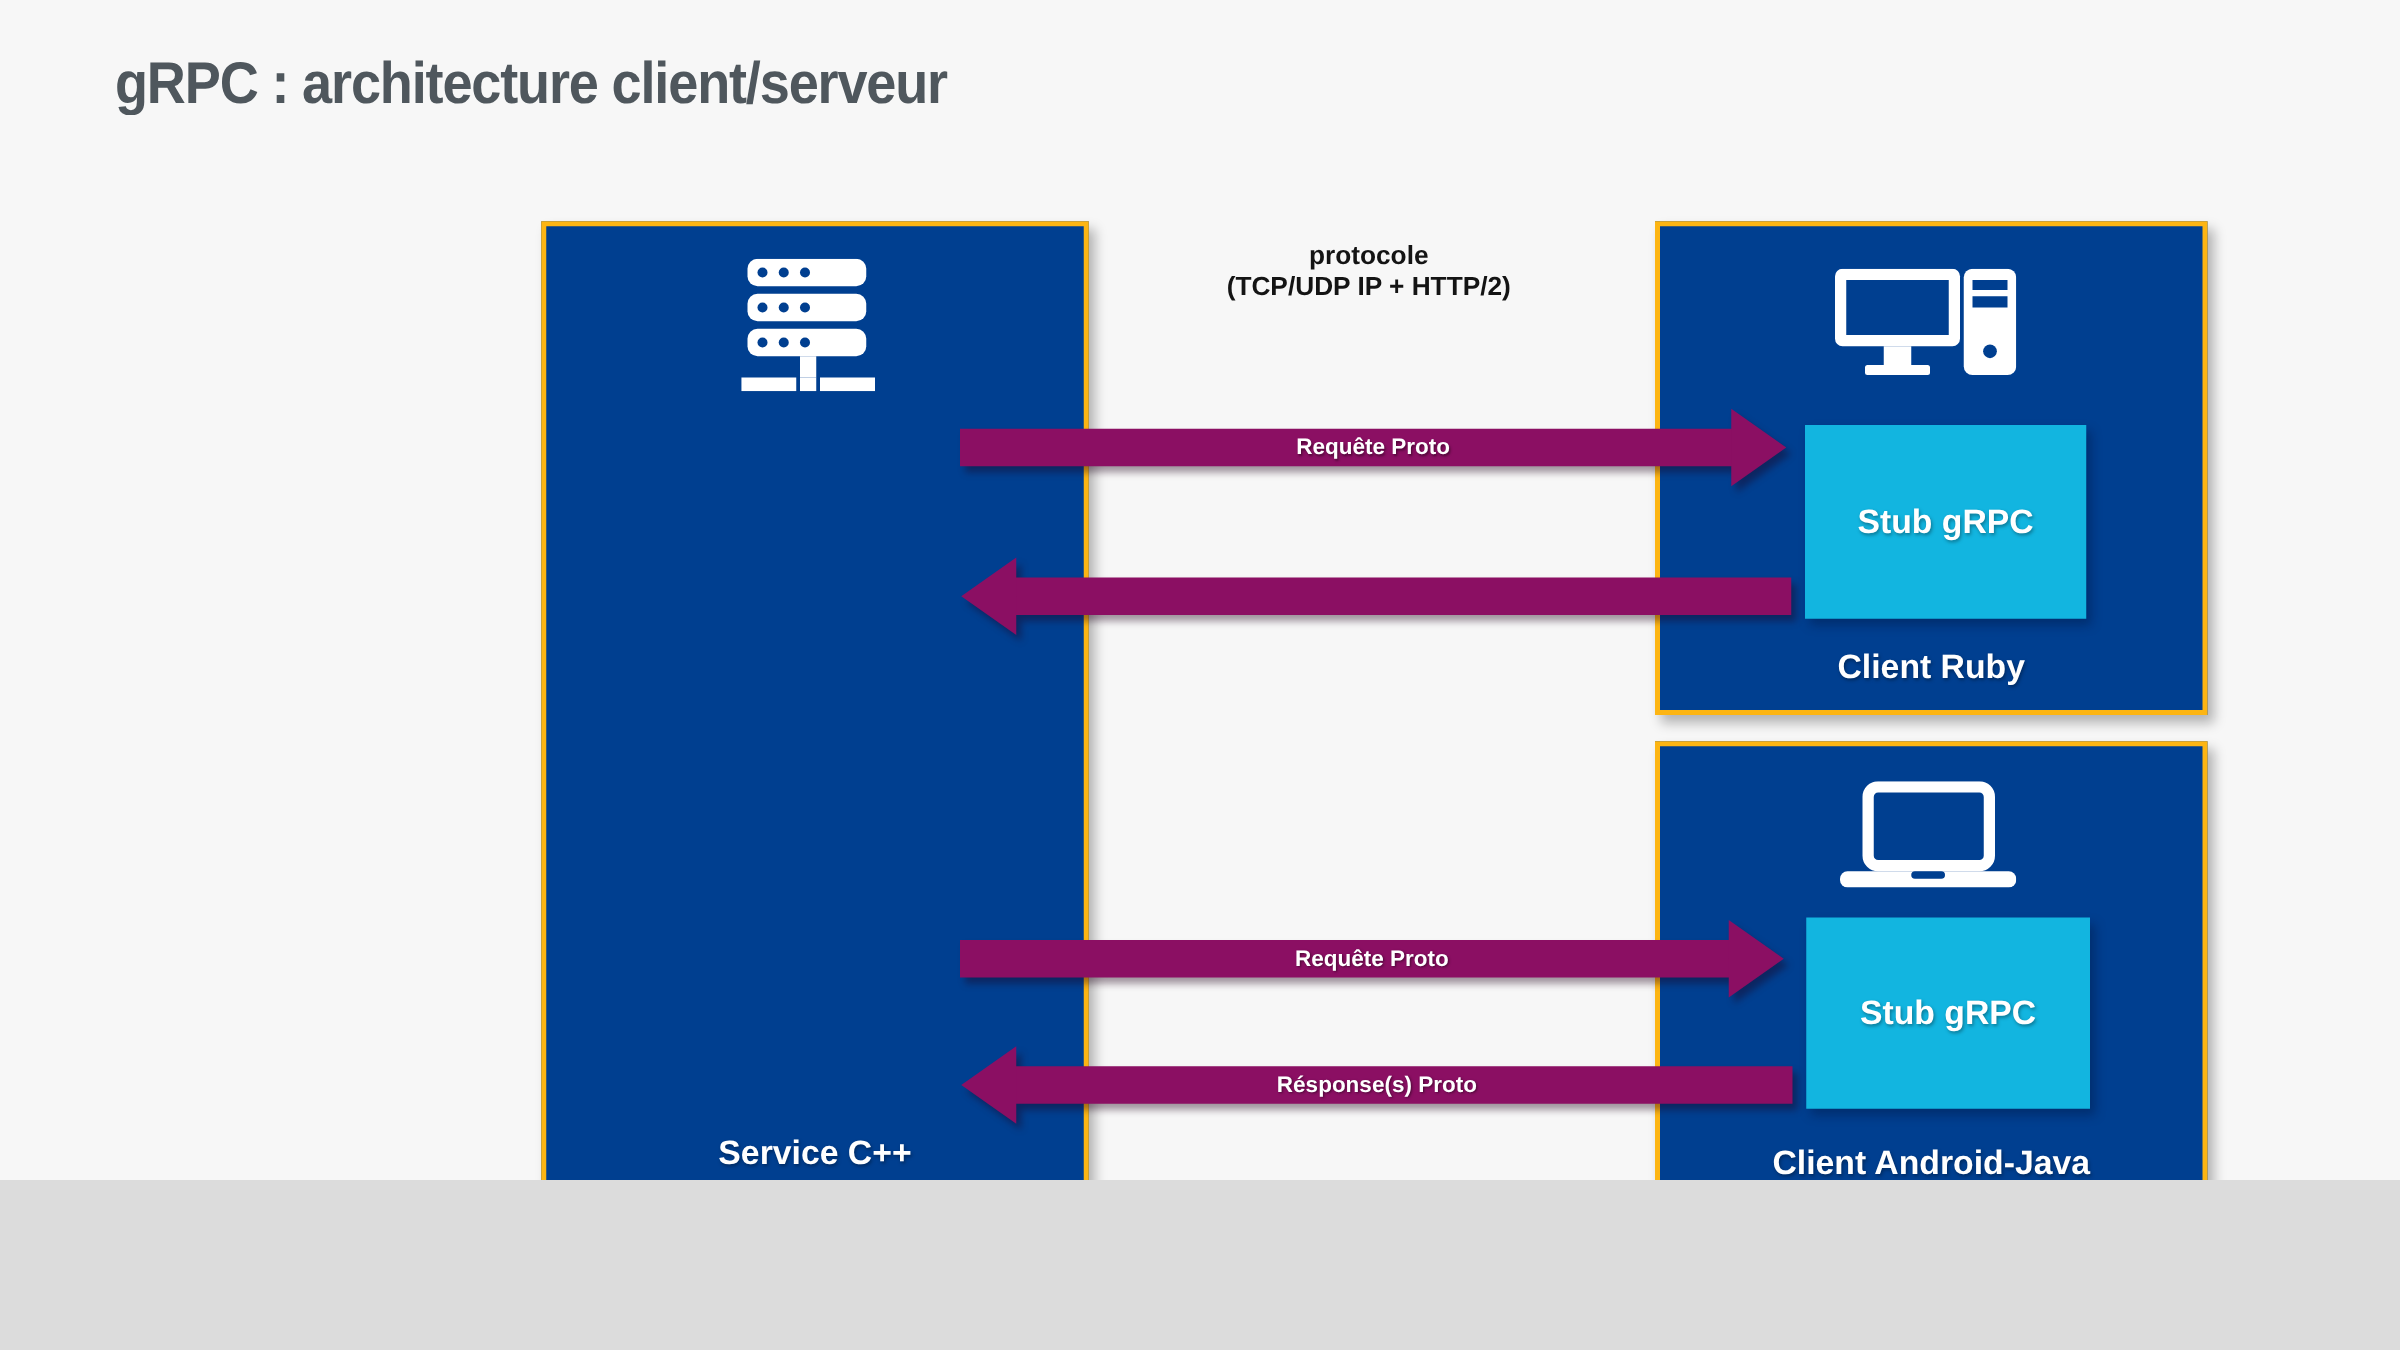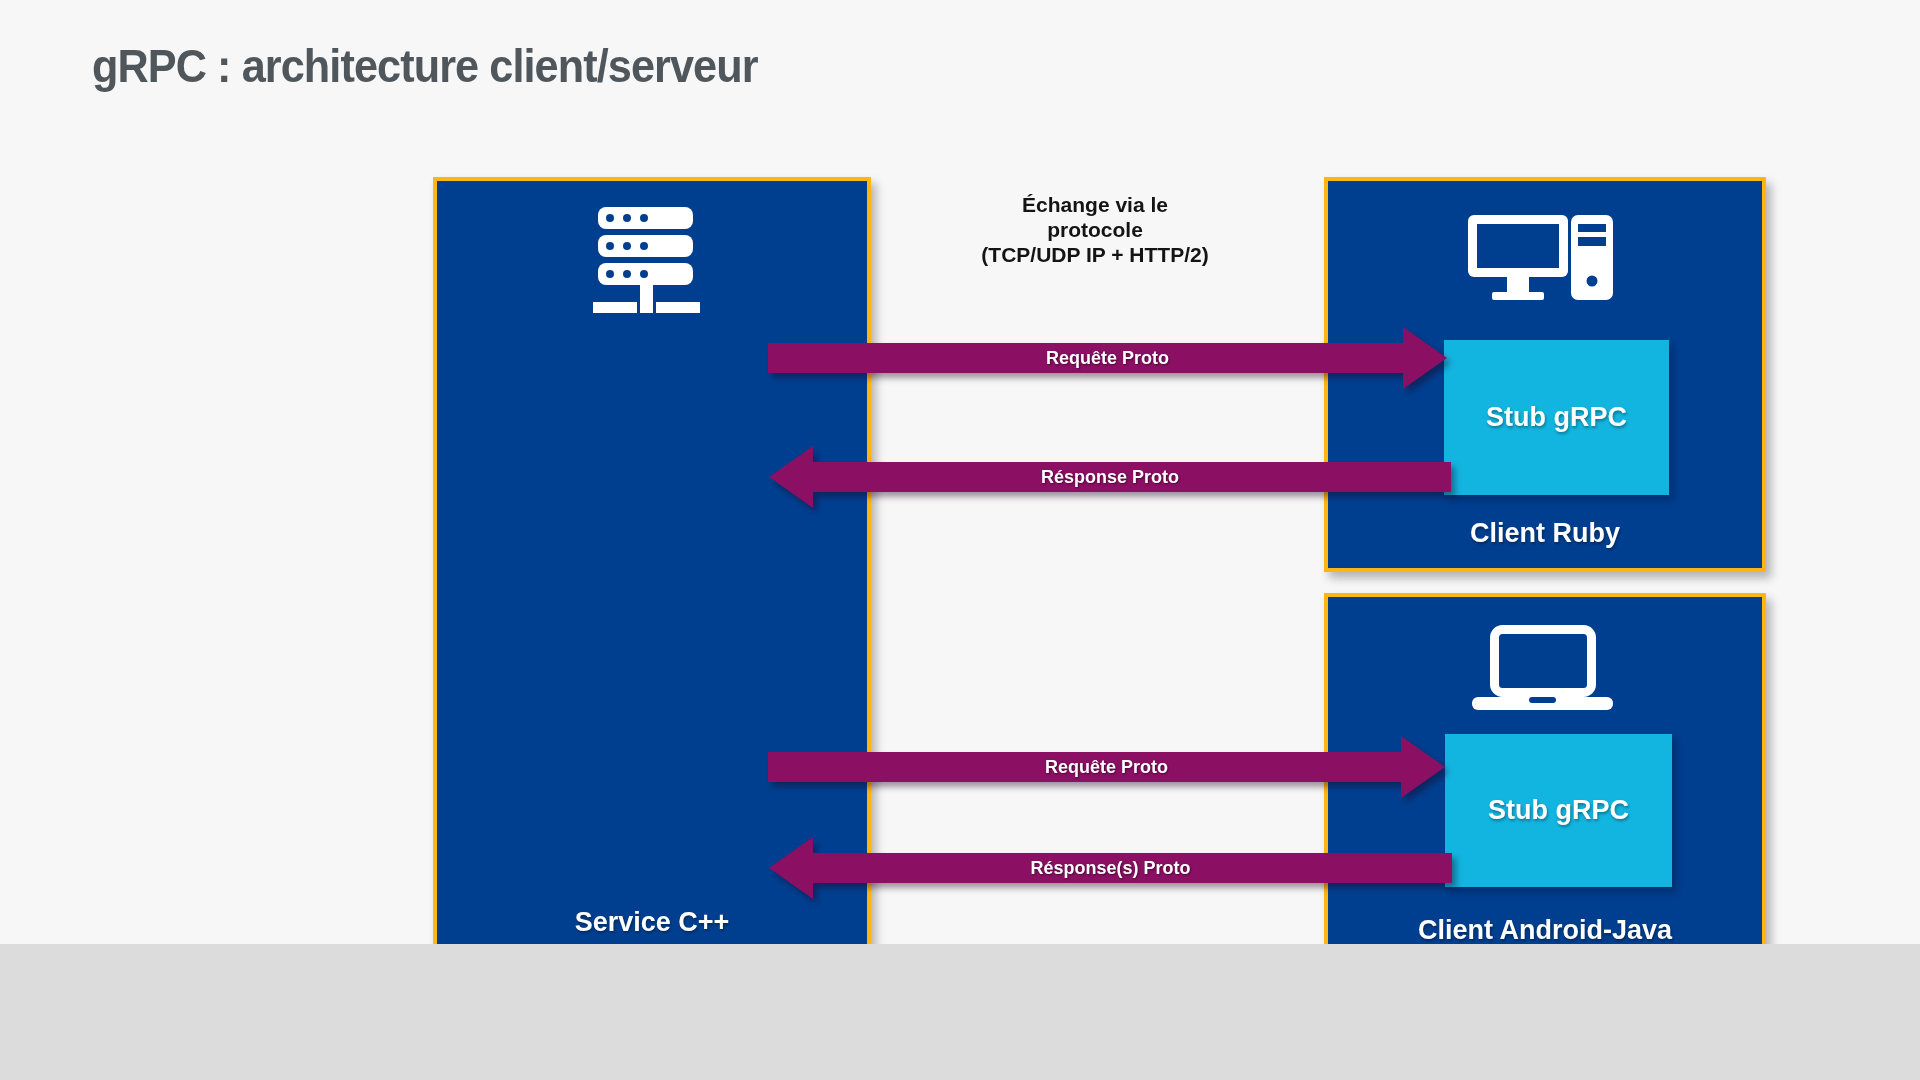--- a/index.html
+++ b/index.html
@@ -48,21 +48,21 @@
   .panel-ruby    .panel-icon { left:140px; top:34px; }
   .panel-android .panel-icon { left:144px; top:28px; }
 
   .protocol-note {
     position:absolute; left:915px; top:192px; width:360px;
     text-align:center; color:#141414;
     font-size:21px; font-weight:bold; line-height:25px;
   }
 
   .arrow { position:absolute; height:62px; z-index:6;
-           filter:drop-shadow(4px 5px 3px rgba(30,0,25,.4));padding-left:18px; }
+           filter:drop-shadow(4px 5px 3px rgba(30,0,25,.4)); }
   .arrow .shaft { position:absolute; top:16px; height:30px;
                   background:var(--arrow-purple,#8b0f63); }
   .arrow-right .shaft { left:0; right:42px; }
   .arrow-left  .shaft { left:42px; right:0; }
   .arrow .head { position:absolute; top:0; width:0; height:0;
                  border-top:31px solid transparent;
                  border-bottom:31px solid transparent; }
   .arrow-right .head { right:0; border-left:44px solid var(--arrow-purple,#8b0f63); }
   .arrow-left  .head { left:0;  border-right:44px solid var(--arrow-purple,#8b0f63); }
   .arrow .arrow-label {
@@ -138,35 +138,33 @@
       <rect x="0" y="72" width="141" height="13" rx="6" fill="#ffffff"></rect>
       <rect x="57" y="72" width="27" height="6" rx="3" fill="#003f90"></rect>
     </svg>
     <div class="cyan-box">
       <span class="cyan-label">Stub gRPC</span>
     </div>
     <div class="panel-caption">Client Android-Java</div>
   </div>
 
   <div class="protocol-note">
-    <div>Échange via le</div>
     <div>protocole</div>
     <div>(TCP/UDP IP + HTTP/2)</div>
   </div>
 
   <div id="arrow-request-top" class="arrow arrow-right">
     <div class="shaft"></div>
     <div class="head"></div>
     <div class="arrow-label">Requête Proto</div>
   </div>
 
   <div id="arrow-response-top" class="arrow arrow-left">
     <div class="shaft"></div>
     <div class="head"></div>
-    <div class="arrow-label">Résponse Proto</div>
   </div>
 
   <div id="arrow-request-bottom" class="arrow arrow-right">
     <div class="shaft"></div>
     <div class="head"></div>
     <div class="arrow-label">Requête Proto</div>
   </div>
 
   <div id="arrow-response-bottom" class="arrow arrow-left">
     <div class="shaft"></div>

